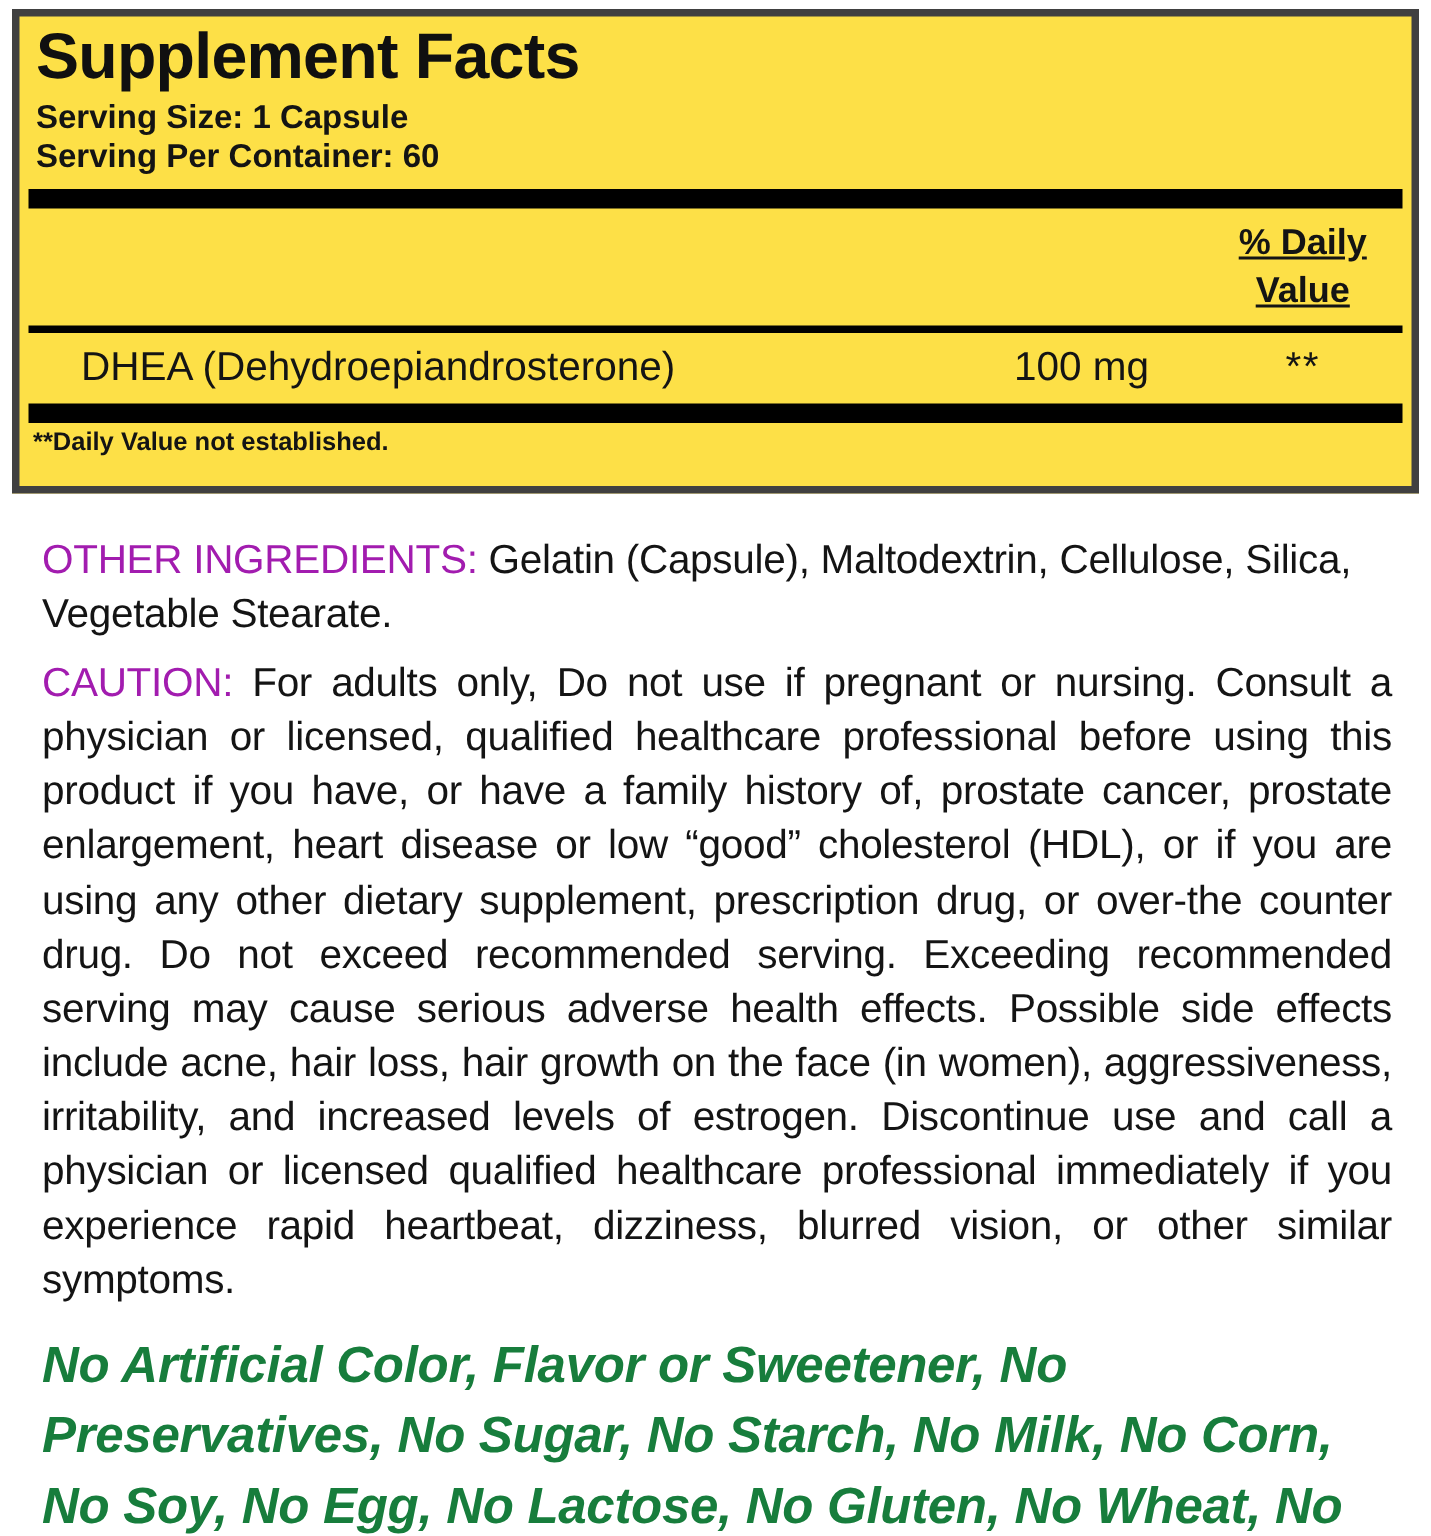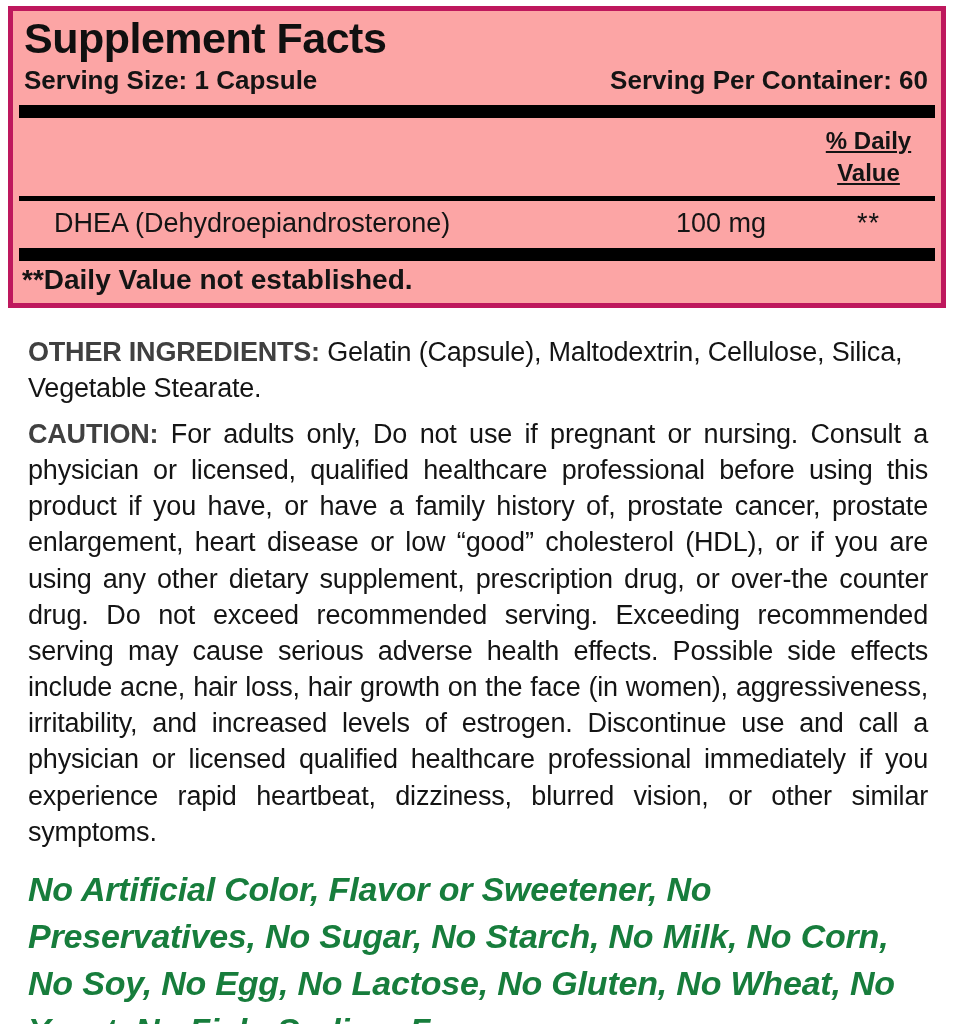--- a/index.html
+++ b/index.html
@@ -7,38 +7,39 @@
     width: 954px; height: 1024px;
     background: #ffffff;
     font-family: "Liberation Sans", sans-serif;
     color: #141414;
     overflow: hidden;
   }
 
   
   .facts-box {
     margin: 6px 8px 0 8px;
-    border: 5px solid #be185d;
-    padding: 2px 5px 3px 5px;
-    background: #fca5a5;
+    border: 5px solid #404040;
+    padding: 2px 5px 15px 5px;
+    background: #fde047;
   }
   .sf-title {
     font-size: 43px;
     font-weight: bold;
     letter-spacing: -0.5px;
     line-height: 1.04;
     padding: 3px 6px 0 6px;
     color: #101010;
   }
   .sf-serving-row {
     display: flex;
     justify-content: space-between;
-    font-size: 26px;
+    font-size: 22px;
     font-weight: 700;
     padding: 4px 8px 9px 6px;
+    flex-direction: column;
   }
   .bar { background: #000; margin: 0 1px; }
   .bar.thick { height: 13px; }
   .bar.thin  { height: 5px; }
   .sf-header-row {
     display: flex;
     justify-content: flex-end;
     padding: 7px 0 6px 0;
   }
   .sf-col-amt {
@@ -54,37 +55,37 @@
   .sf-row {
     display: flex;
     align-items: flex-start;
     padding: 7px 0 9px 0;
     font-size: 27px;
   }
   .sf-cell-name { flex: 1; padding-left: 36px; }
   .sf-cell-amt  { width: 160px; margin-right: 10px; text-align: center; }
   .sf-cell-dv   { width: 115px; margin-right: 10px; text-align: center; letter-spacing: 1px; }
   .sf-footnote {
-    font-size: 28px;
+    font-size: 17px;
     font-weight: 700;
     padding: 3px 6px 4px 4px;
   }
 
   
   .para {
     margin: 0 26px 0 28px;
     font-size: 27px;
     line-height: 1.34;
     letter-spacing: -0.2px;
   }
   .other-ing { margin-top: 26px; }
   .caution   { margin-top: 10px; text-align: justify; }
   .green-label {
-    color: #404040;
-    font-weight: bold;
+    color: #a21caf;
+    font-weight: normal;
   }
   .claims {
     margin: 16px 26px 0 28px;
     color: #177d3c;
     font-style: italic;
     font-weight: bold;
     font-size: 34px;
     line-height: 1.38;
     letter-spacing: -0.2px;
   }

